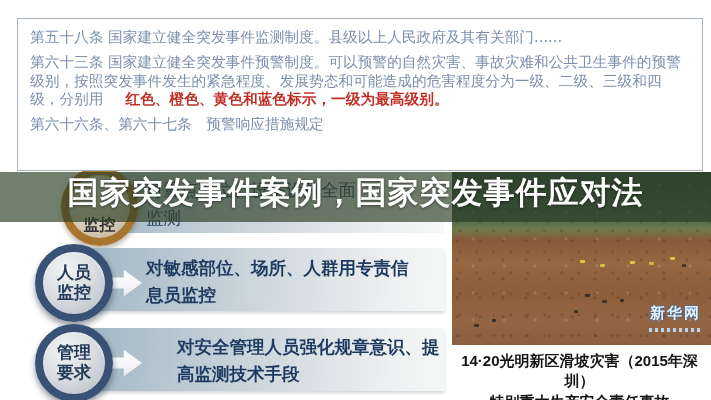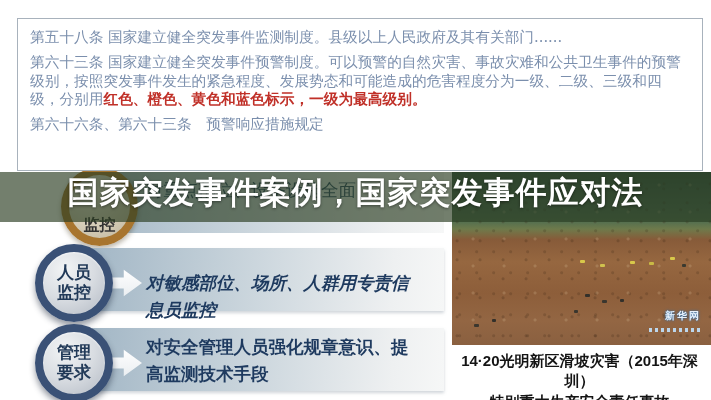--- a/index.html
+++ b/index.html
@@ -11,42 +11,42 @@
 
   
   .legal-box {
     position:absolute; left:17px; top:18px; width:686px; height:153px;
     box-sizing:border-box; border:1px solid #a8b2bc; background:#ffffff;
     padding:9px 12px 0 12px; z-index:3;
     font-family:"DejaVu Serif", serif;
     font-size:14.7px; line-height:1.28; color:#7b8fad;
   }
   .legal-box p { margin:0 0 6px 0; }
-  .legal-red { color:#c03028; font-weight:bold; }
+  .legal-red { color:#c03028; font-weight:bold;padding-left:22px; }
 
   
   .photo {
     position:absolute; left:452px; top:172px; width:259px; height:173px; z-index:0;
     background:linear-gradient(180deg,
       #33503f 0%, #3d5a48 9%, #47644f 20%, #506d50 28%,
       #6e7a4b 33%, #875b39 39%, #966740 52%, #8d5e3a 70%,
       #936643 86%, #8a6040 100%);
   }
   .photo::before {
     content:""; position:absolute; inset:0;
     background-image:
       radial-gradient(circle at 22% 62%, rgba(50,30,15,0.22) 1px, transparent 2px),
       radial-gradient(circle at 68% 48%, rgba(240,220,180,0.18) 1px, transparent 2px),
       radial-gradient(circle at 45% 80%, rgba(40,25,10,0.18) 1px, transparent 2px);
     background-size:23px 19px, 31px 27px, 17px 21px;
   }
   .speck { position:absolute; border-radius:1px; }
   .watermark {
     position:absolute; right:10px; bottom:22px;
-    font-size:10px; font-weight:bold; letter-spacing:2px;
+    font-size:15px; font-weight:bold; letter-spacing:2px;
     color:#e7f1fb; text-shadow:0 0 3px #2e6fae, 0 0 1px #2e6fae;text-align:center;
   }
   .watermark-wave {
     position:absolute; right:10px; bottom:13px; width:52px; height:4px;
     background:repeating-linear-gradient(90deg, rgba(190,220,245,0.95) 0 3px, rgba(190,220,245,0) 3px 6px);
   }
 
   
   .caption {
     position:absolute; left:448px; top:351px; width:263px; z-index:3;
@@ -116,21 +116,21 @@
   }
 </style>
 </head>
 <body>
 
 <div class="canvas">
 
   <div class="legal-box">
     <p>第五十八条 国家建立健全突发事件监测制度。县级以上人民政府及其有关部门......</p>
     <p><span>第六十三条 国家建立健全突发事件预警制度。可以预警的自然灾害、事故灾难和公共卫生事件的预警级别，按照突发事件发生的紧急程度、发展势态和可能造成的危害程度分为一级、二级、三级和四级，分别用</span><span class="legal-red">红色、橙色、黄色和蓝色标示，一级为最高级别。</span></p>
-    <p>第六十六条、第六十三条　预警响应措施规定</p>
+    <p>第六十六条、第六十七条　预警响应措施规定</p>
   </div>
 
   <div class="photo">
     <div>
       <div class="speck" style="left:128px;top:88px;width:5px;height:3px;background:#d8c84a;"></div>
       <div class="speck" style="left:148px;top:92px;width:5px;height:3px;background:#cfc14e;"></div>
       <div class="speck" style="left:178px;top:89px;width:5px;height:3px;background:#d8c84a;"></div>
       <div class="speck" style="left:197px;top:90px;width:5px;height:3px;background:#c9ba45;"></div>
       <div class="speck" style="left:218px;top:85px;width:5px;height:3px;background:#d8c84a;"></div>
       <div class="speck" style="left:230px;top:92px;width:4px;height:3px;background:#3a3a30;"></div>
@@ -141,40 +141,41 @@
       <div class="speck" style="left:22px;top:152px;width:5px;height:3px;background:#3a362e;"></div>
       <div class="speck" style="left:40px;top:147px;width:4px;height:3px;background:#33302a;"></div>
     </div>
     <div class="watermark">新华网</div>
     <div class="watermark-wave"></div>
   </div>
 
   <div class="hidden-bar"></div>
   <div class="hidden-text">
     <div>对重点部位、设备设施全面</div>
+    <div>监测</div>
   </div>
   <div class="hidden-arrow"></div>
   <div class="hidden-badge">
     <span>监控</span>
   </div>
 
   <div class="banner">
     <div class="banner-title">国家突发事件案例，国家突发事件应对法</div>
   </div>
 
   <div class="row-bar" style="top:248px;"></div>
-  <div class="row-text" style="top:270px;font-style:italic;">对敏感部位、场所、人群用专责信息员监控</div>
+  <div class="row-text" style="top:255px;">对敏感部位、场所、人群用专责信息员监控</div>
   <div class="arrow" style="top:268px;"></div>
   <div class="badge" style="top:244px;">
     <span>人员</span>
     <span>监控</span>
   </div>
 
   <div class="row-bar" style="top:328px;"></div>
-  <div class="row-text" style="top:334px;">对安全管理人员强化规章意识、提高监测技术手段</div>
+  <div class="row-text" style="top:334px;margin-left:31px;">对安全管理人员强化规章意识、提高监测技术手段</div>
   <div class="arrow" style="top:348px;"></div>
   <div class="badge" style="top:324px;">
     <span>管理</span>
     <span>要求</span>
   </div>
 
   <div class="caption">
     <div>14·20光明新区滑坡灾害（2015年深圳）</div>
     <div>特别重大生产安全责任事故</div>
   </div>

